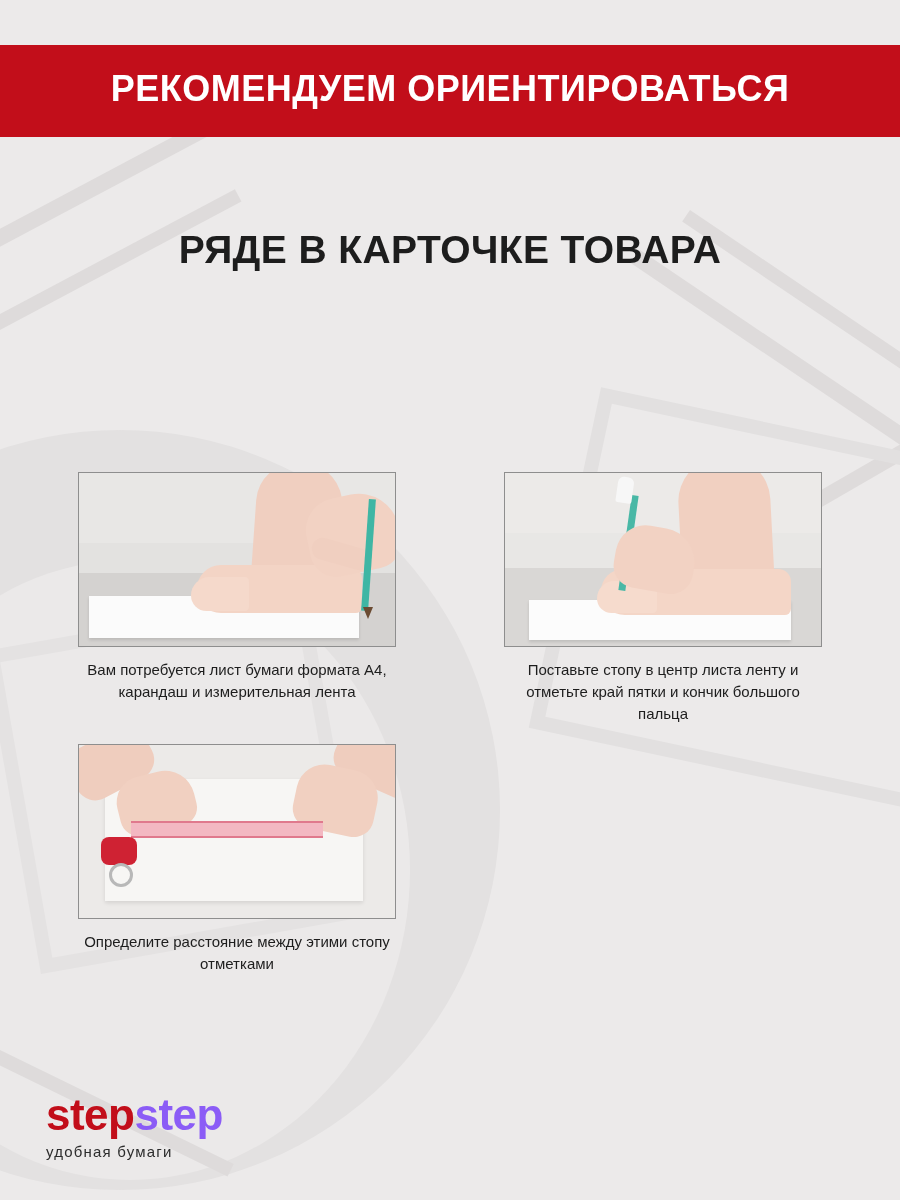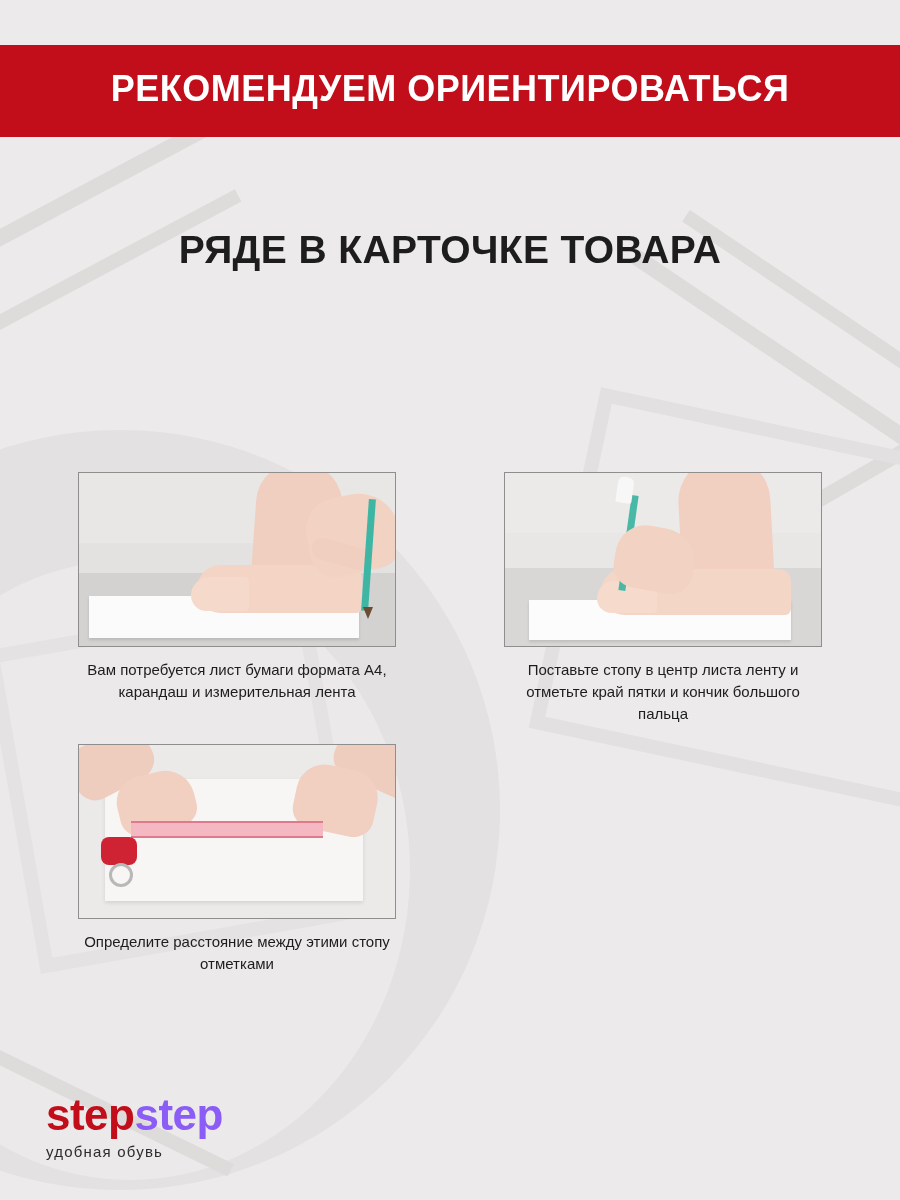--- a/index.html
+++ b/index.html
@@ -283,16 +283,16 @@
         <div class="ring"></div>
       </div>
       <div class="caption">Определите расстояние между этими стопу отметками</div>
     </div>
 
 
   </div>
 
   <div class="logo">
     <div class="logo-word"><span class="logo-next">step</span><span class="logo-step">step</span></div>
-    <div class="logo-tagline">удобная обувь</div>
+    <div class="logo-tagline">удобная бумаги</div>
   </div>
 
 </div>
 
 </body></html>

